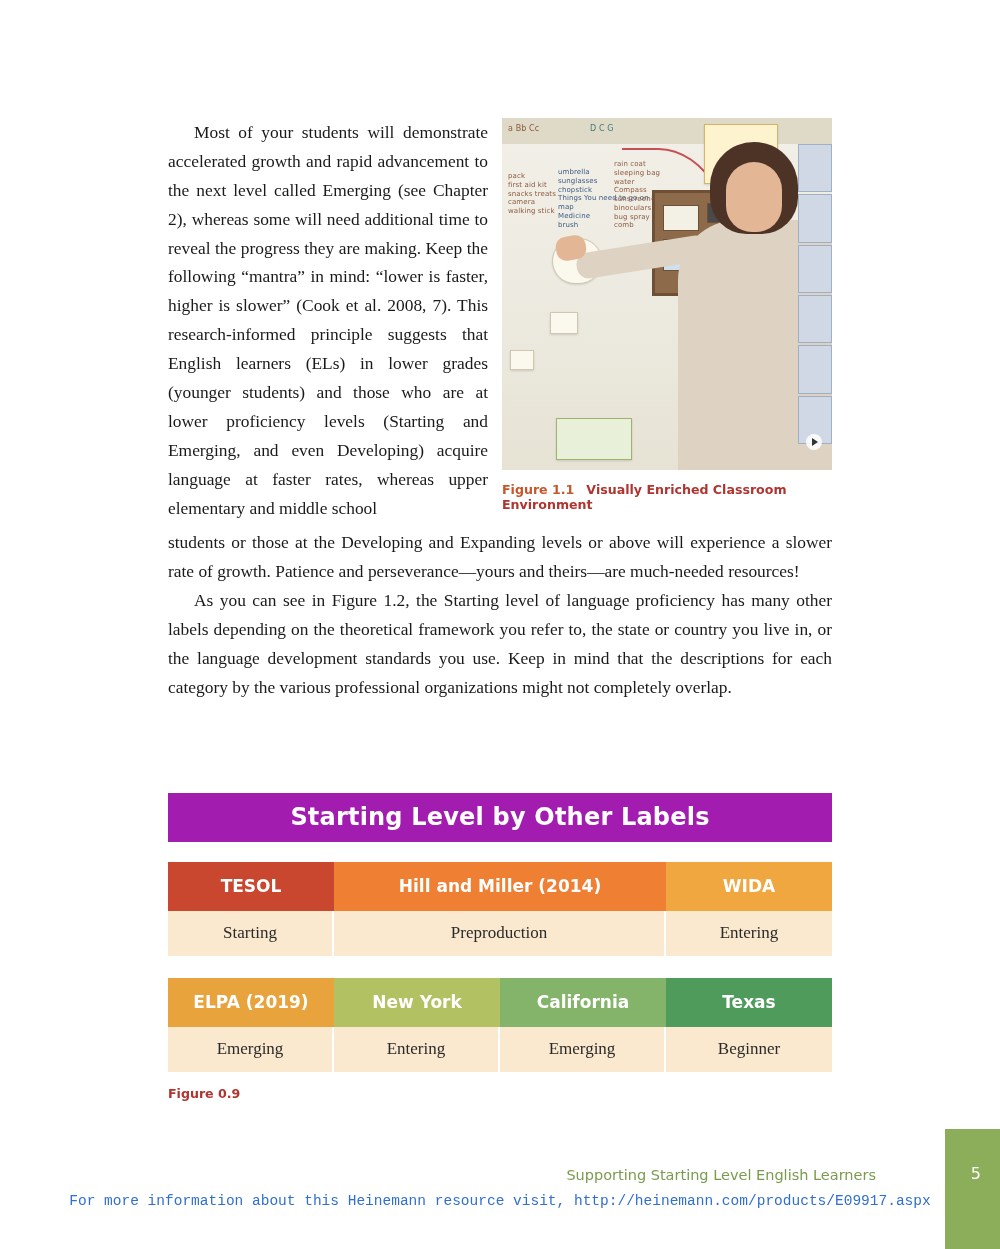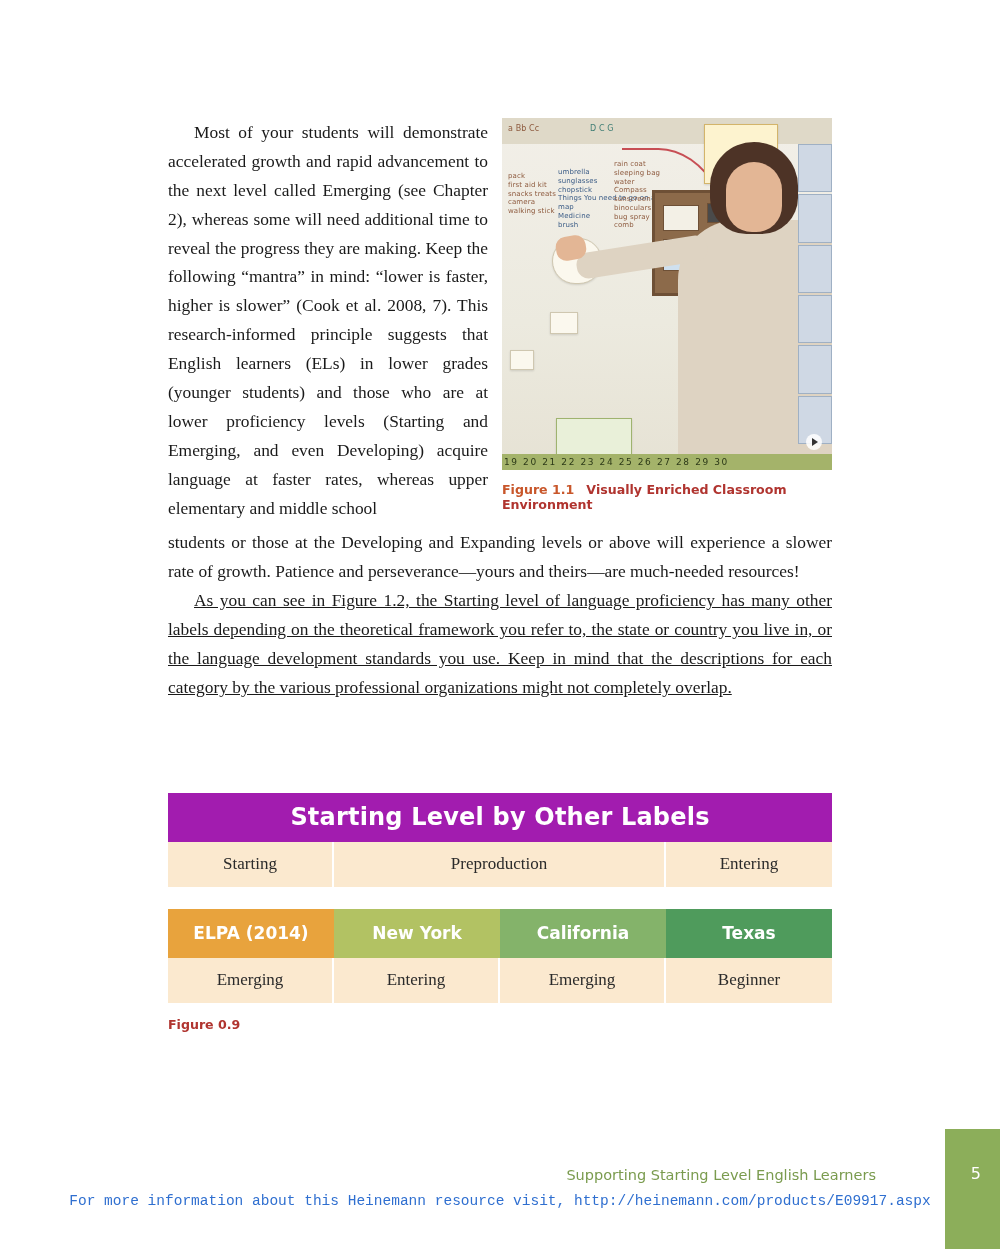--- a/index.html
+++ b/index.html
@@ -221,21 +221,21 @@
 
   .flow {
     clear: both;
     padding-top: 6px;
     font-size: 17.4px;
     line-height: 1.66;
     text-align: justify;
     hyphens: auto;
   }
   .flow p { margin: 0; }
-  .flow p.indent { text-indent: 26px; text-decoration: underline; }
+  .flow p.indent { text-indent: 26px; }
 
   
   .fig2 {
     position: absolute;
     left: 168px;
     top: 793px;
     width: 664px;
   }
   .fig2-title {
     background: #a21caf;
@@ -386,49 +386,53 @@
           <span></span>
           <span></span>
           <span></span>
           <span></span>
         </div>
 
         <div class="play-badge">
             <i></i>
           </div>
 
-        <div class="number-strip">19 20 21 22 23 24 25 26 27 28 29 30</div>
       </div>
 
       <div class="fig-caption">
         <span class="fig-num">Figure 1.1</span><span class="fig-title">Visually Enriched Classroom Environment</span>
       </div>
     </div>
 
     <div class="col-text">
       <p>Most of your students will demonstrate accelerated growth and rapid advancement to the next level called Emerging (see Chapter 2), whereas some will need additional time to reveal the progress they are making. Keep the following “mantra” in mind: “lower is faster, higher is slower” (Cook et al. 2008, 7). This research-informed principle suggests that English learners (ELs) in lower grades (younger students) and those who are at lower proficiency levels (Starting and Emerging, and even Developing) acquire language at faster rates, whereas upper elementary and middle school</p>
     </div>
 
     <div class="flow">
       <p>students or those at the Developing and Expanding levels or above will experience a slower rate of growth. Patience and perseverance—yours and theirs—are much-needed resources!</p>
       <p class="indent">As you can see in Figure 1.2, the Starting level of language proficiency has many other labels depending on the theoretical framework you refer to, the state or country you live in, or the language development standards you use. Keep in mind that the descriptions for each category by the various professional organizations might not completely overlap.</p>
     </div>
   </div>
 
   <div class="fig2">
     <div class="fig2-title">Starting Level by Other Labels</div>
 
+    <div class="band">
+      <div class="cell head-cell" style="width:25%; background:#c9462f;">TESOL</div>
+      <div class="cell head-cell" style="width:50%; background:#ef7f33;">Hill and Miller (2014)</div>
+      <div class="cell head-cell" style="width:25%; background:#f0a73f;">WIDA</div>
+    </div>
     <div class="band" style="margin-top:0;border-radius:15px;">
       <div class="cell body-cell" style="width:25%;">Starting</div>
       <div class="cell body-cell" style="width:50%;">Preproduction</div>
       <div class="cell body-cell" style="width:25%;">Entering</div>
     </div>
 
     <div class="band second">
-      <div class="cell head-cell" style="width:25%; background:#e8a33d;">ELPA (2014)</div>
+      <div class="cell head-cell" style="width:25%; background:#e8a33d;">ELPA (2019)</div>
       <div class="cell head-cell" style="width:25%; background:#b2c263;">New York</div>
       <div class="cell head-cell" style="width:25%; background:#84b36a;">California</div>
       <div class="cell head-cell" style="width:25%; background:#4f9b5c;">Texas</div>
     </div>
     <div class="band" style="margin-top:0;">
       <div class="cell body-cell" style="width:25%;">Emerging</div>
       <div class="cell body-cell" style="width:25%;">Entering</div>
       <div class="cell body-cell" style="width:25%;">Emerging</div>
       <div class="cell body-cell" style="width:25%;text-align:center;">Beginner</div>
     </div>

